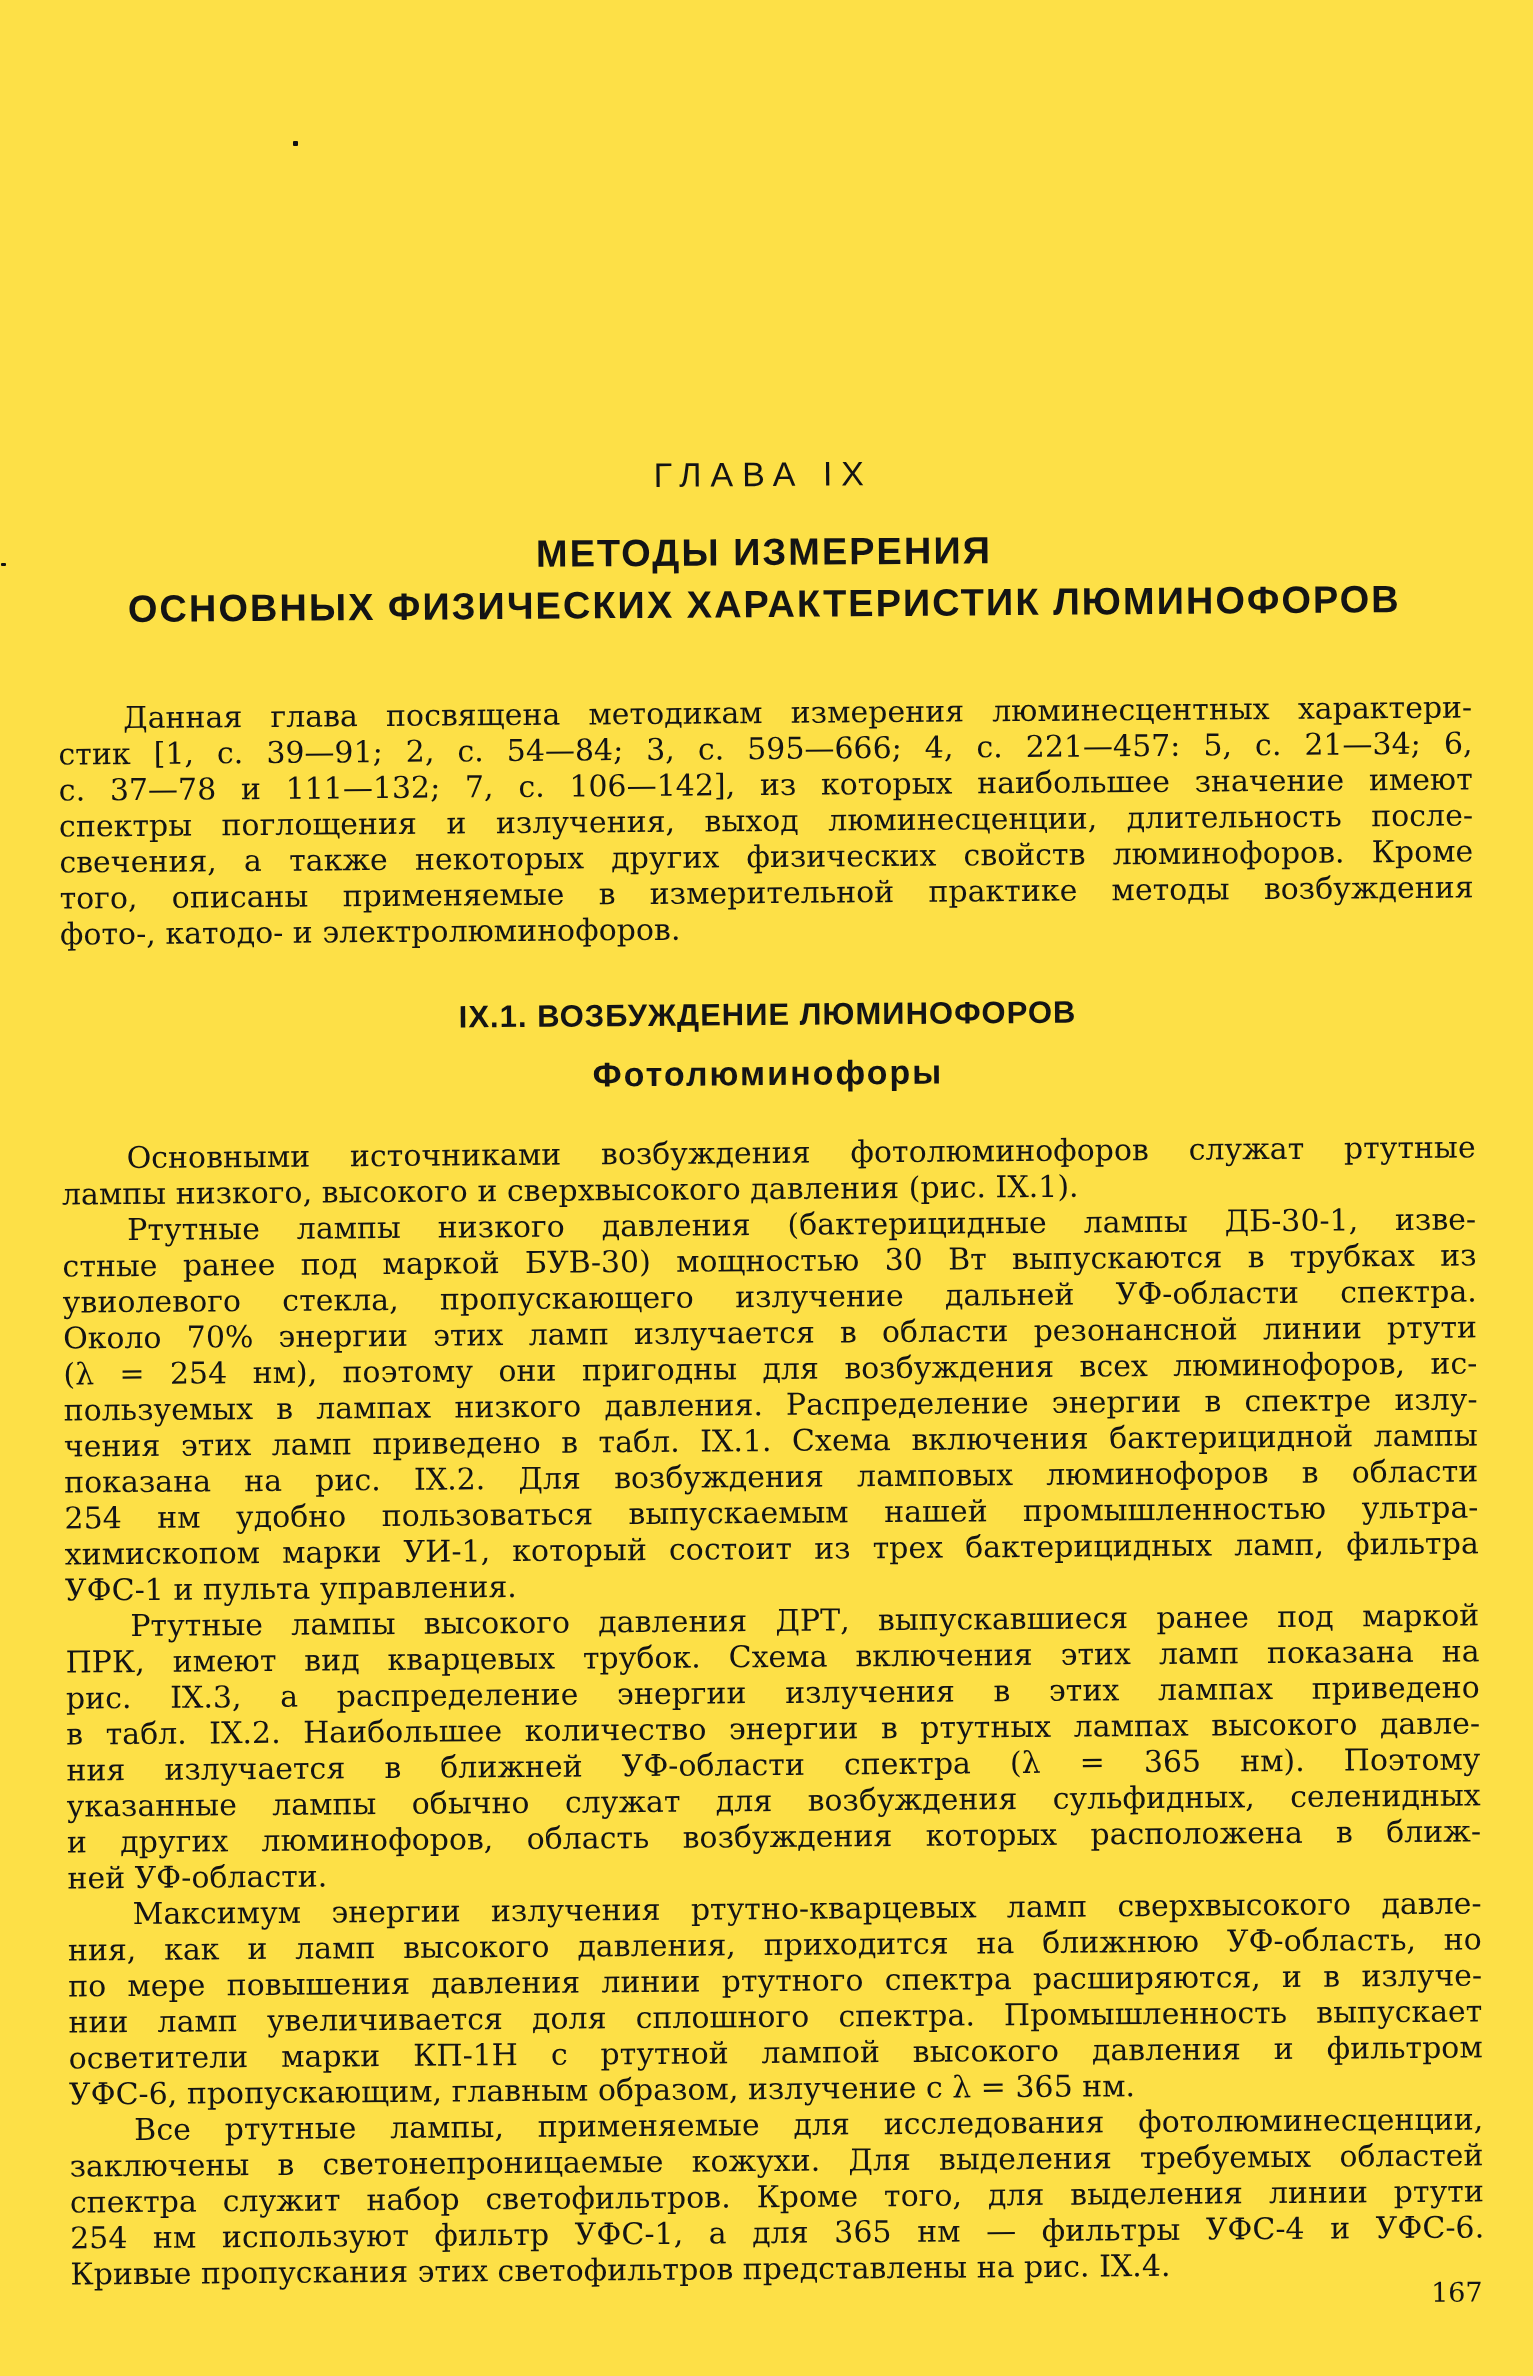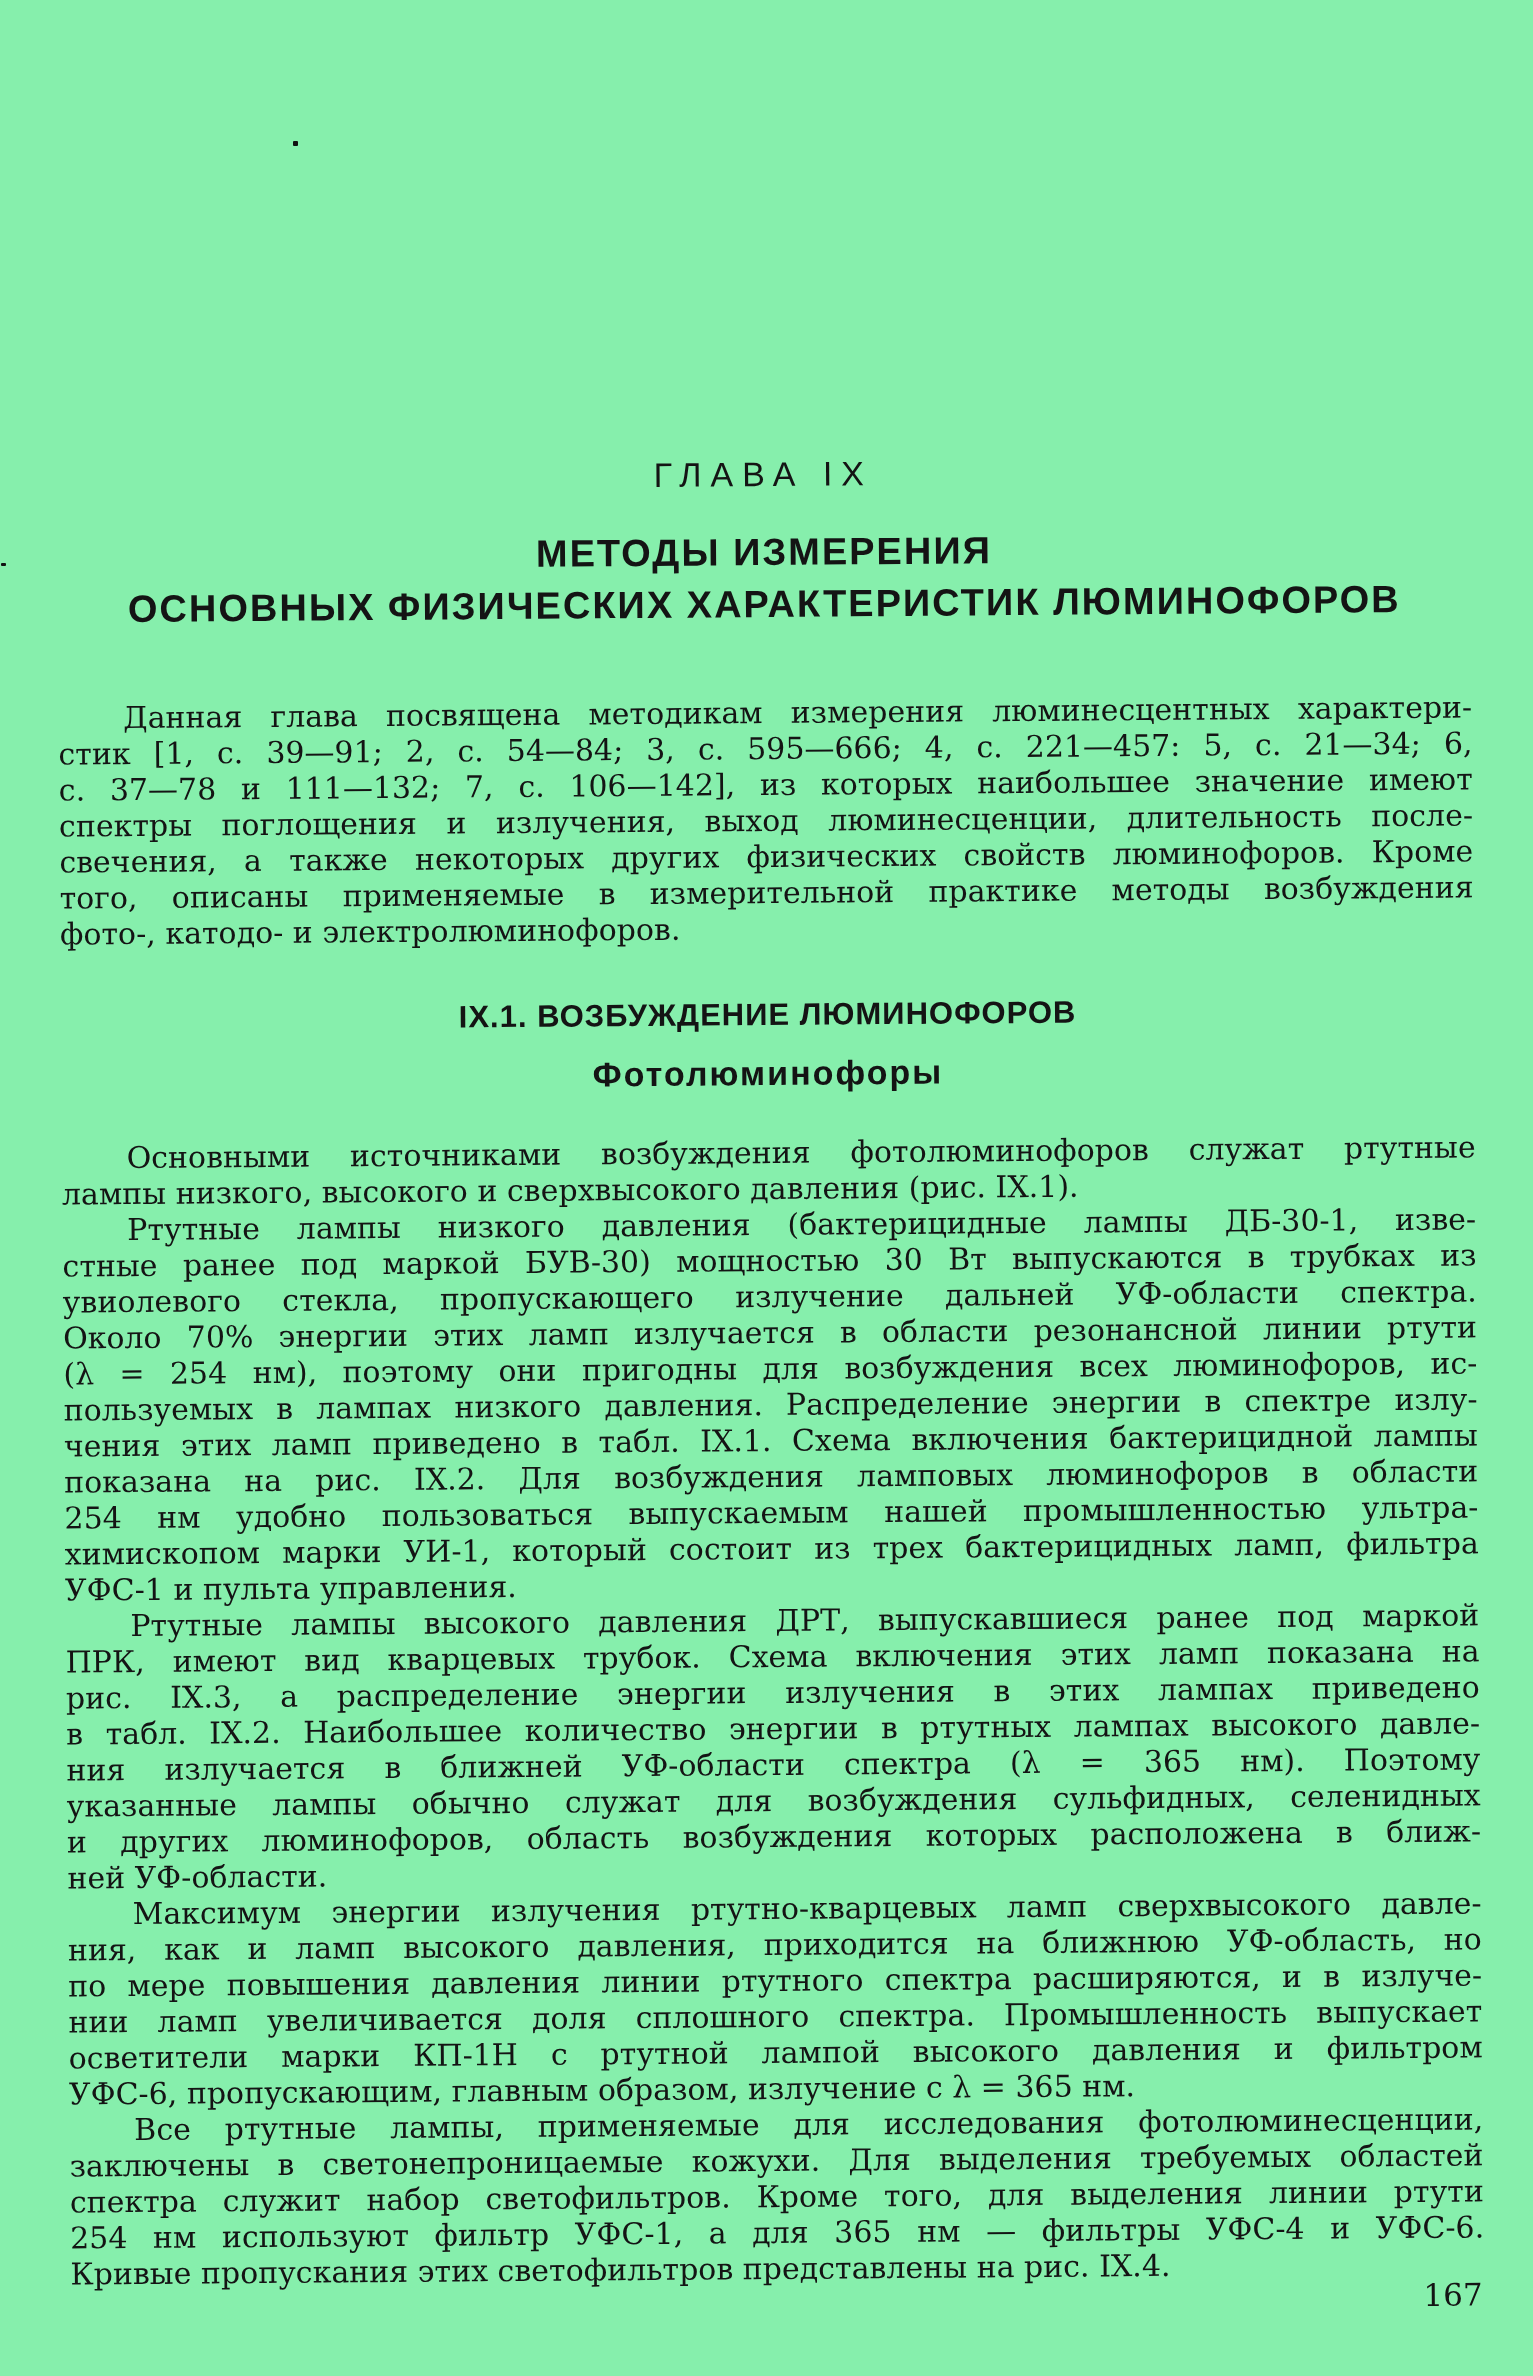--- a/index.html
+++ b/index.html
@@ -3,21 +3,21 @@
 <meta charset="utf-8">
 <style>
   html, body { margin: 0; padding: 0; }
   body {
     width: 1533px; height: 2376px;
     background: #ffffff;
     position: relative;
     overflow: hidden;
     font-family: "DejaVu Serif", serif;
   }
-  .sheet { position: absolute; inset: 0; background: #86efac; }
+  .sheet { position: absolute; inset: 0; background: #fde047; }
 
   
   .speck { position: absolute; background: #111; border-radius: 1px; }
   .speck-top { left: 293px; top: 141px; width: 5px; height: 5px; }
   .speck-left { left: 1px; top: 563px; width: 5px; height: 3px; }
 
   
   .content {
     position: absolute;
     left: 62px; top: 0;
@@ -81,21 +81,21 @@
 
   .p1 { top: 695px; }
   .p2 { top: 1135px; }
   .p3 { top: 1207px; }
   .p4 { top: 1603px; }
   .p5 { top: 1891px; }
   .p6 { top: 2107px; }
 
   .page-number {
     position: absolute; top: 2282px; right: 2px;
-    font-size: 31px;
+    font-size: 27px;
     font-family: "DejaVu Serif", serif;
   }
 </style>
 </head>
 <body>
 
 <div class="sheet">
 
   <div class="speck speck-top"></div>
   <div class="speck speck-left"></div>

